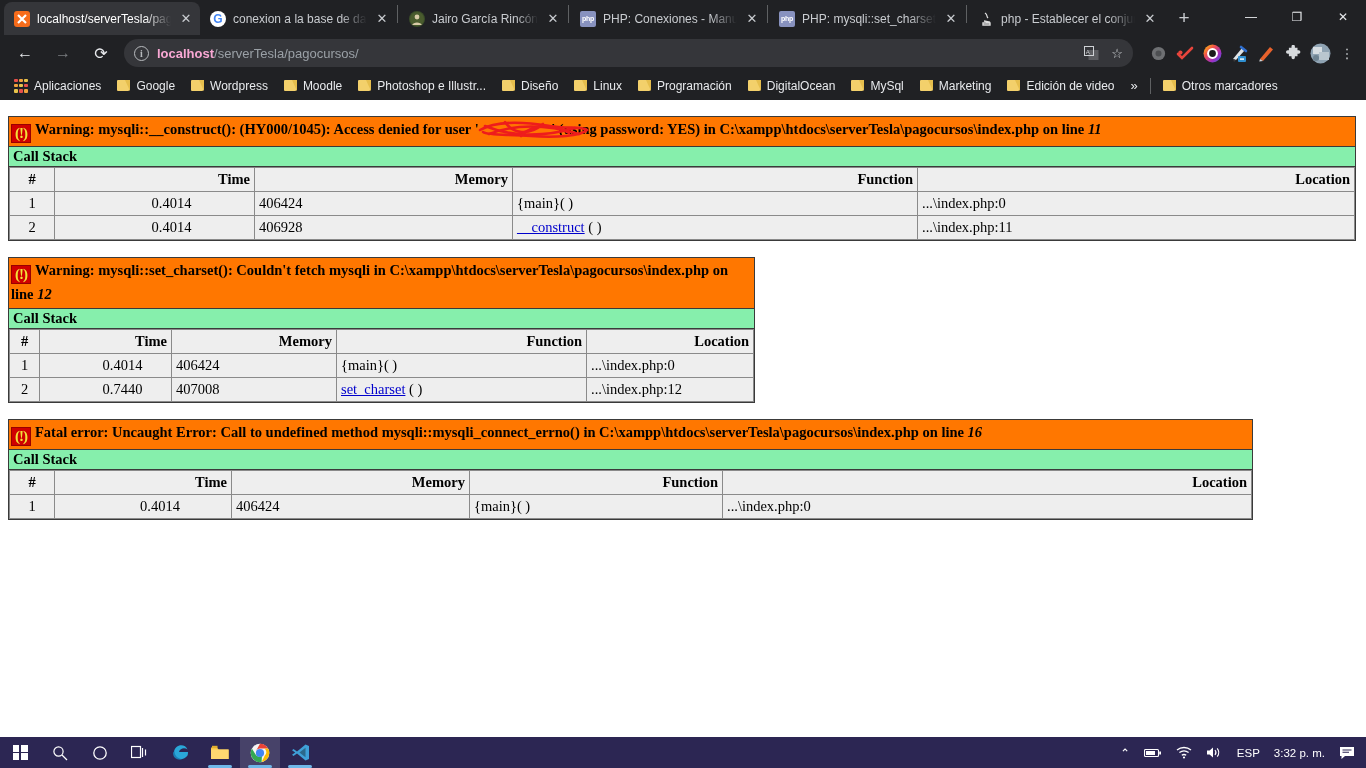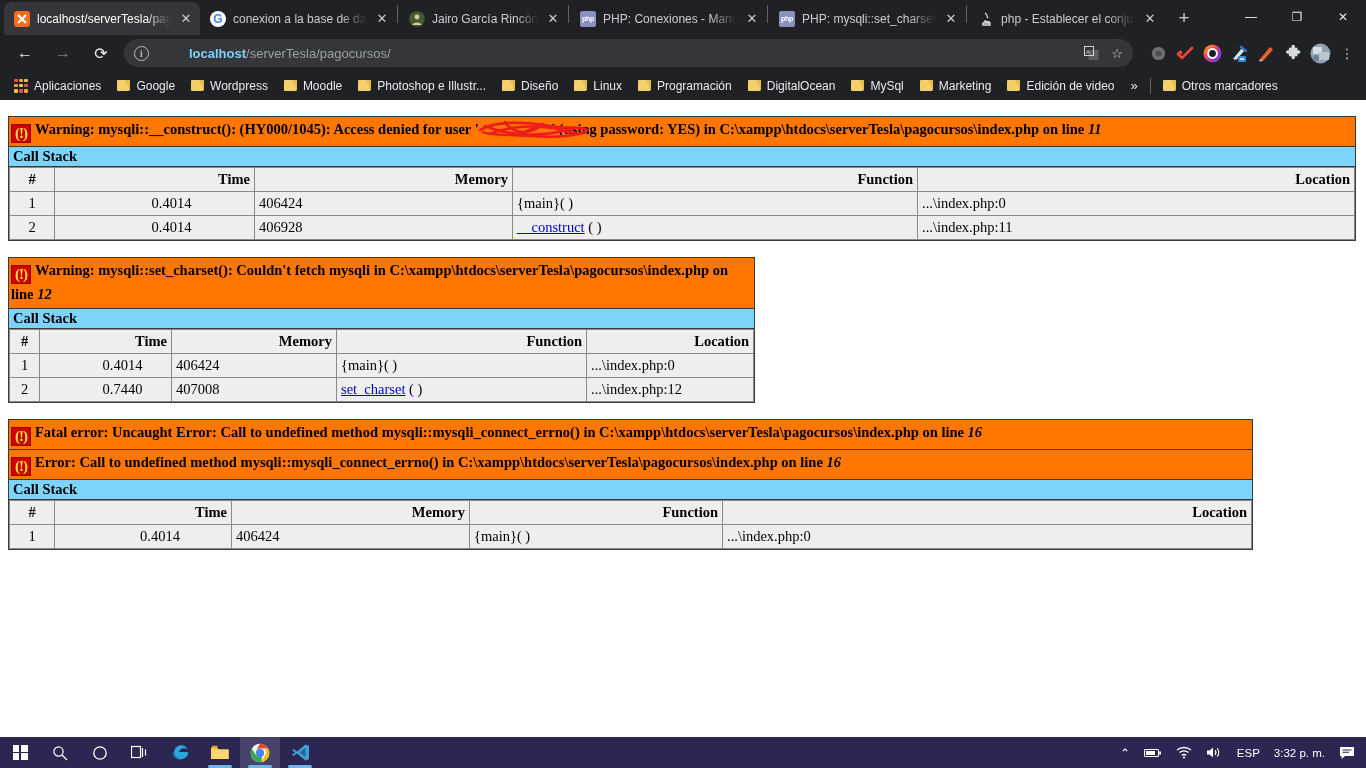--- a/index.html
+++ b/index.html
@@ -71,21 +71,21 @@
     flex: 1 1 auto; height: 28px; background: #35363a; border-radius: 14px;
     display: flex; align-items: center; padding: 0 10px; margin: 0 6px 0 4px;
     gap: 8px; position: relative;
   }
   .omni-info {
     width: 15px; height: 15px; border: 1.4px solid #b8bbbe; border-radius: 50%;
     color: #b8bbbe; font-size: 10px; line-height: 13px; text-align: center;
     font-family: "Liberation Serif", serif; font-weight: bold; flex: 0 0 15px;
   }
   .omni-url { font-size: 13px; color: #9aa0a6; white-space: nowrap; }
-  .omni-url b { color: #7dd3fc; font-weight: 600; margin-left: 32px; }
+  .omni-url b { color: #f9a8d4; font-weight: 600; }
   .omni-right { position: absolute; right: 4px; display: flex; align-items:center; gap:2px;}
   .omni-icon { width: 24px; height: 24px; display:flex; align-items:center; justify-content:center;
                color:#cfd2d5; font-size: 13px;}
   .ext-icons { display: flex; align-items: center; gap: 1px; padding-left: 6px;}
   .ext {
     width: 26px; height: 26px; display: flex; align-items: center; justify-content: center;
     font-size: 13px; color: #d2d5d8; position: relative;
   }
 
   .bookmarks {
@@ -145,21 +145,21 @@
   .xd-msg .line-no { font-style: italic; font-weight: bold; }
   .xd-icon {
     display: inline-block; width: 20px; height: 19px;
     background: #d00000; border: 1px solid #9a0000;
     color: #f2e23a; font-family: "Liberation Serif", serif;
     font-weight: bold; font-size: 15px; line-height: 17px;
     text-align: center; vertical-align: -4px; margin-right: 4px;
     letter-spacing: -1px;
   }
   .xd-callstack-label {
-    background: #7dd3fc; font-weight: bold; padding: 1px 4px;
+    background: #86efac; font-weight: bold; padding: 1px 4px;
     border-bottom: 1px solid #3a3a3a;
   }
   table.xd-table { border-collapse: collapse; width: 100%; background: #eeeeee; }
   table.xd-table th, table.xd-table td {
     border: 1px solid #8a8a8a; padding: 1px 4px; font-weight: normal;
     font-size: 14.5px; line-height: 1.45;
   }
   table.xd-table th { font-weight: bold; text-align: right; background:#eeeeee;}
   table.xd-table td.c-num { text-align: center; }
   table.xd-table td.c-time { text-align: center; padding-left: 38px; }
@@ -490,23 +490,20 @@
           <td>...\index.php:12</td>
         </tr>
       </tbody>
     </table>
   </div>
 
   <div class="xdebug-block" style="width:1245px;">
     <div class="xd-msg">
       <span class="xd-icon">(!)</span><span>Fatal error: Uncaught Error: Call to undefined method mysqli::mysqli_connect_errno() in C:\xampp\htdocs\serverTesla\pagocursos\index.php on line </span><span class="line-no">16</span>
     </div>
-    <div class="xd-msg">
-      <span class="xd-icon">(!)</span><span>Error: Call to undefined method mysqli::mysqli_connect_errno() in C:\xampp\htdocs\serverTesla\pagocursos\index.php on line </span><span class="line-no">16</span>
-    </div>
     <div class="xd-callstack-label">Call Stack</div>
     <table class="xd-table">
       <thead>
           <tr>
         <th style="width:45px;text-align:center">#</th>
         <th style="width:177px">Time</th>
         <th style="width:238px">Memory</th>
         <th style="width:253px">Function</th>
         <th>Location</th>
       </tr>

